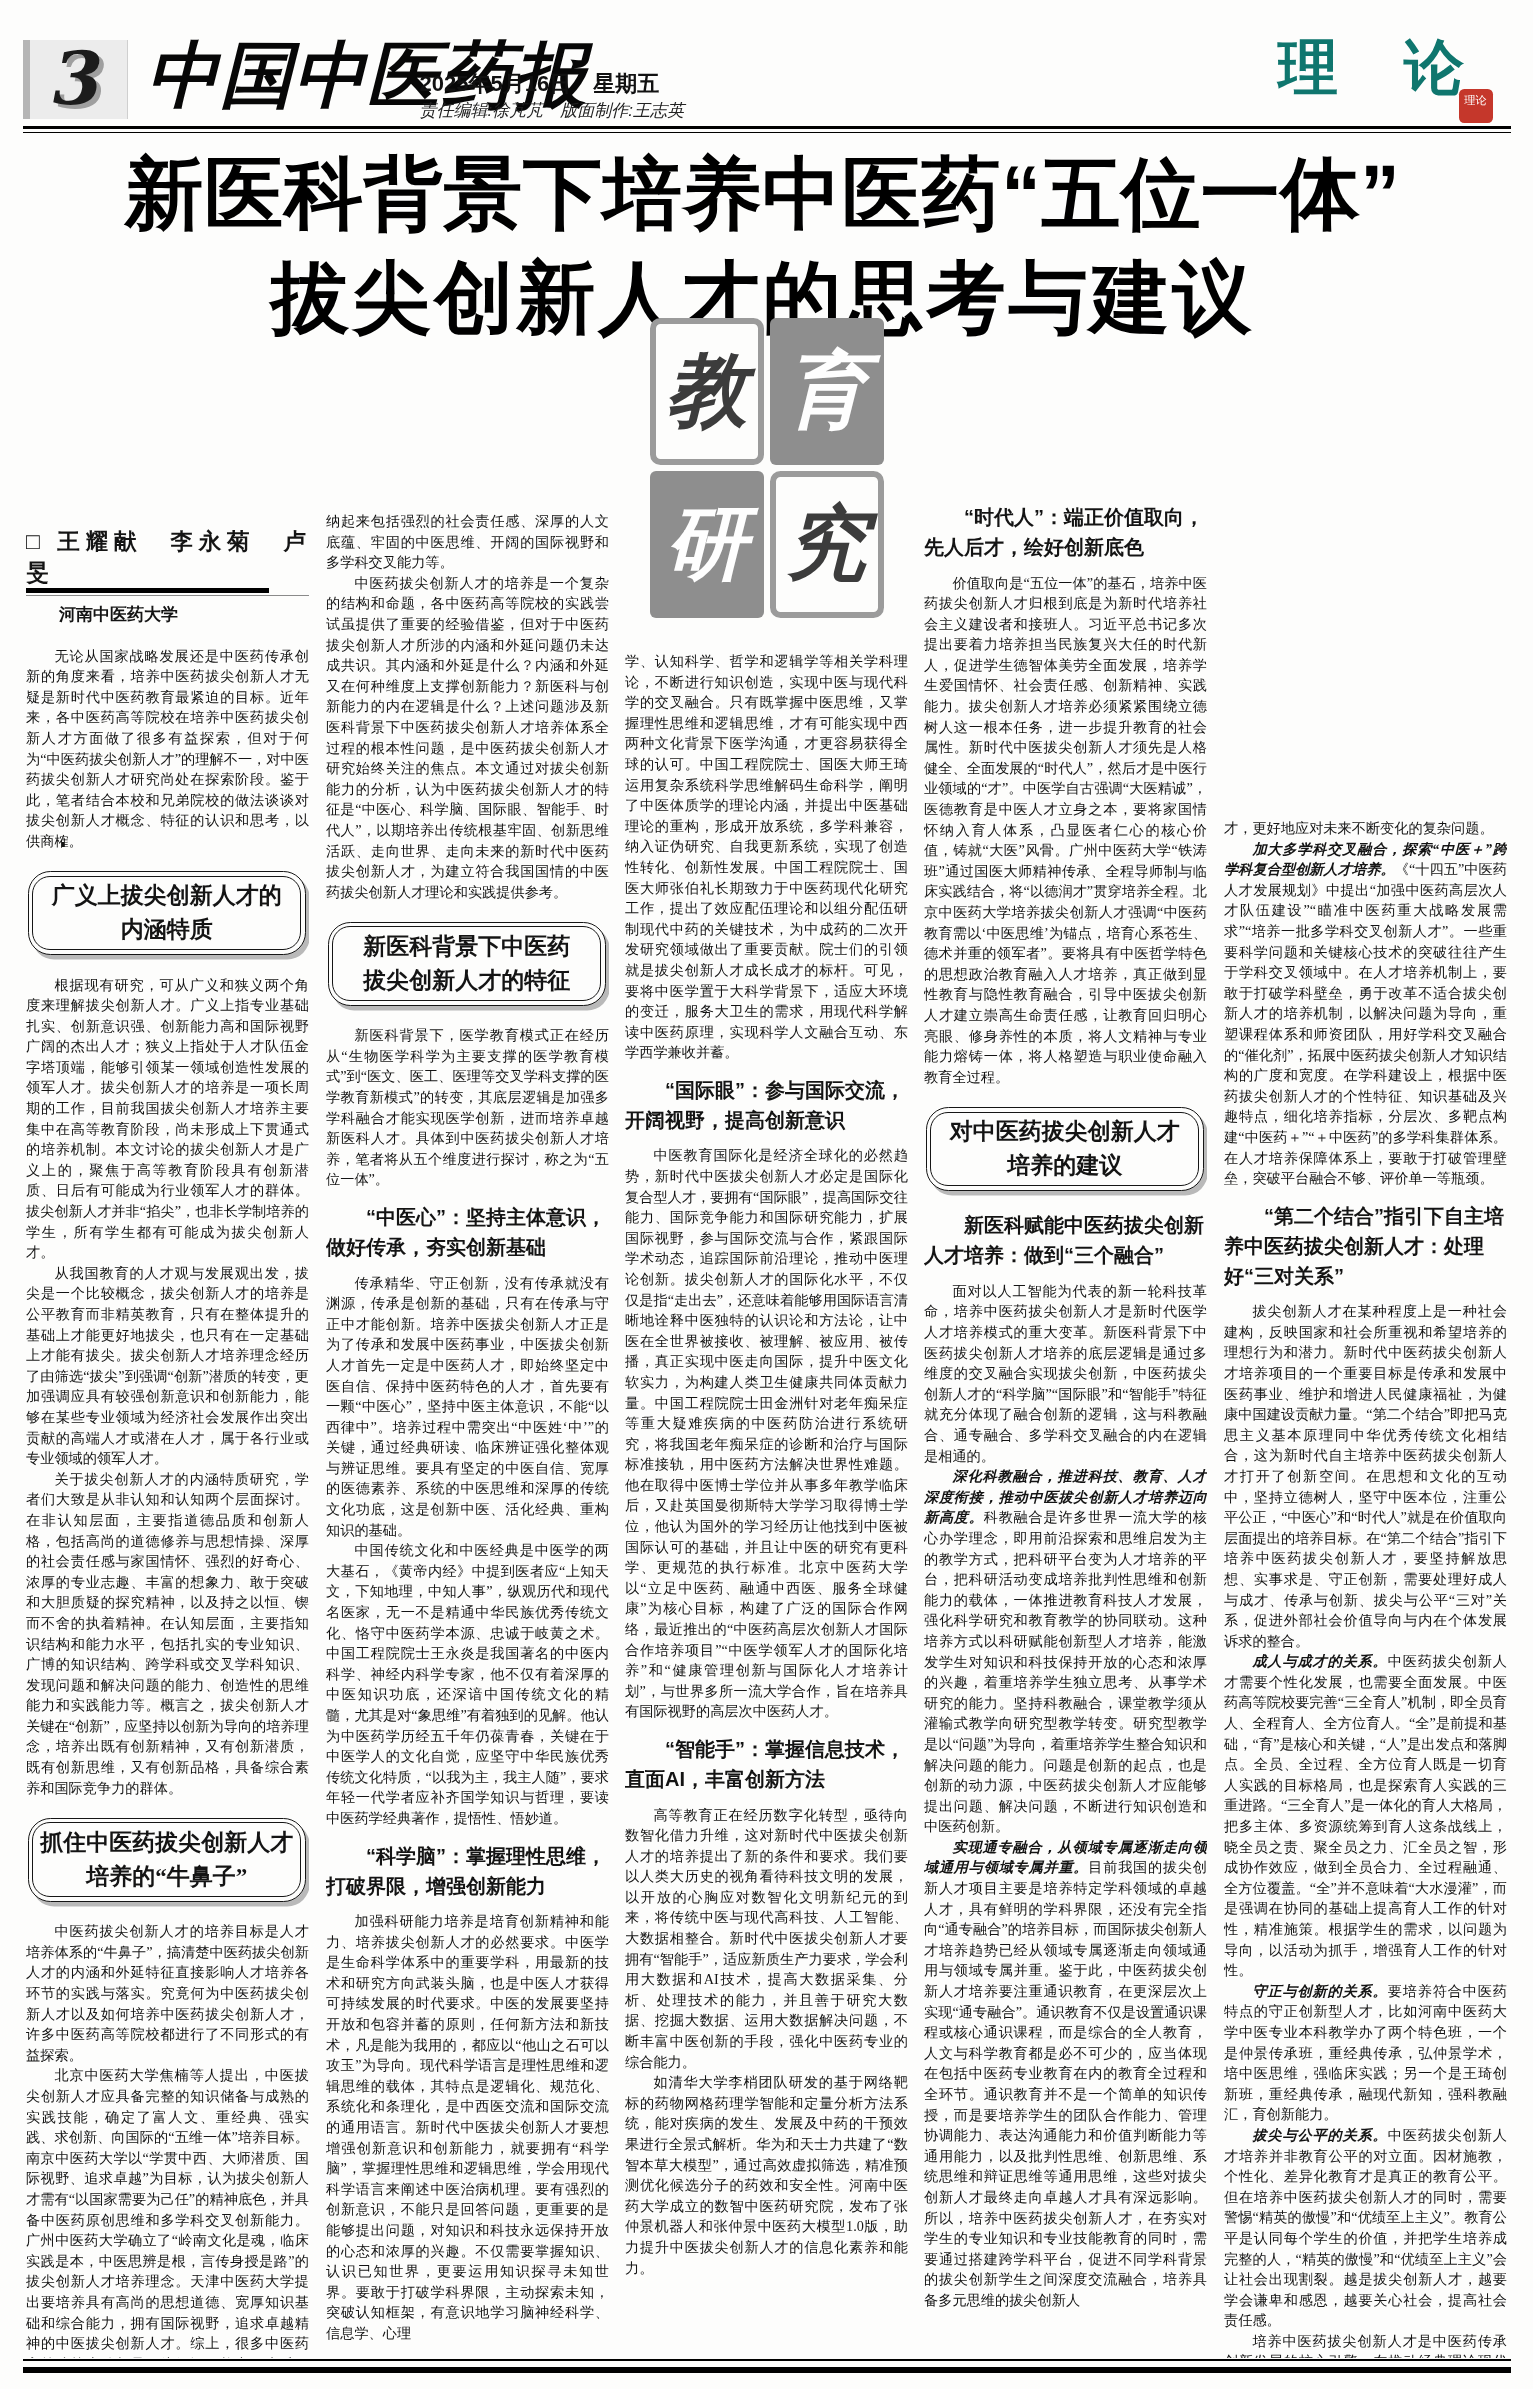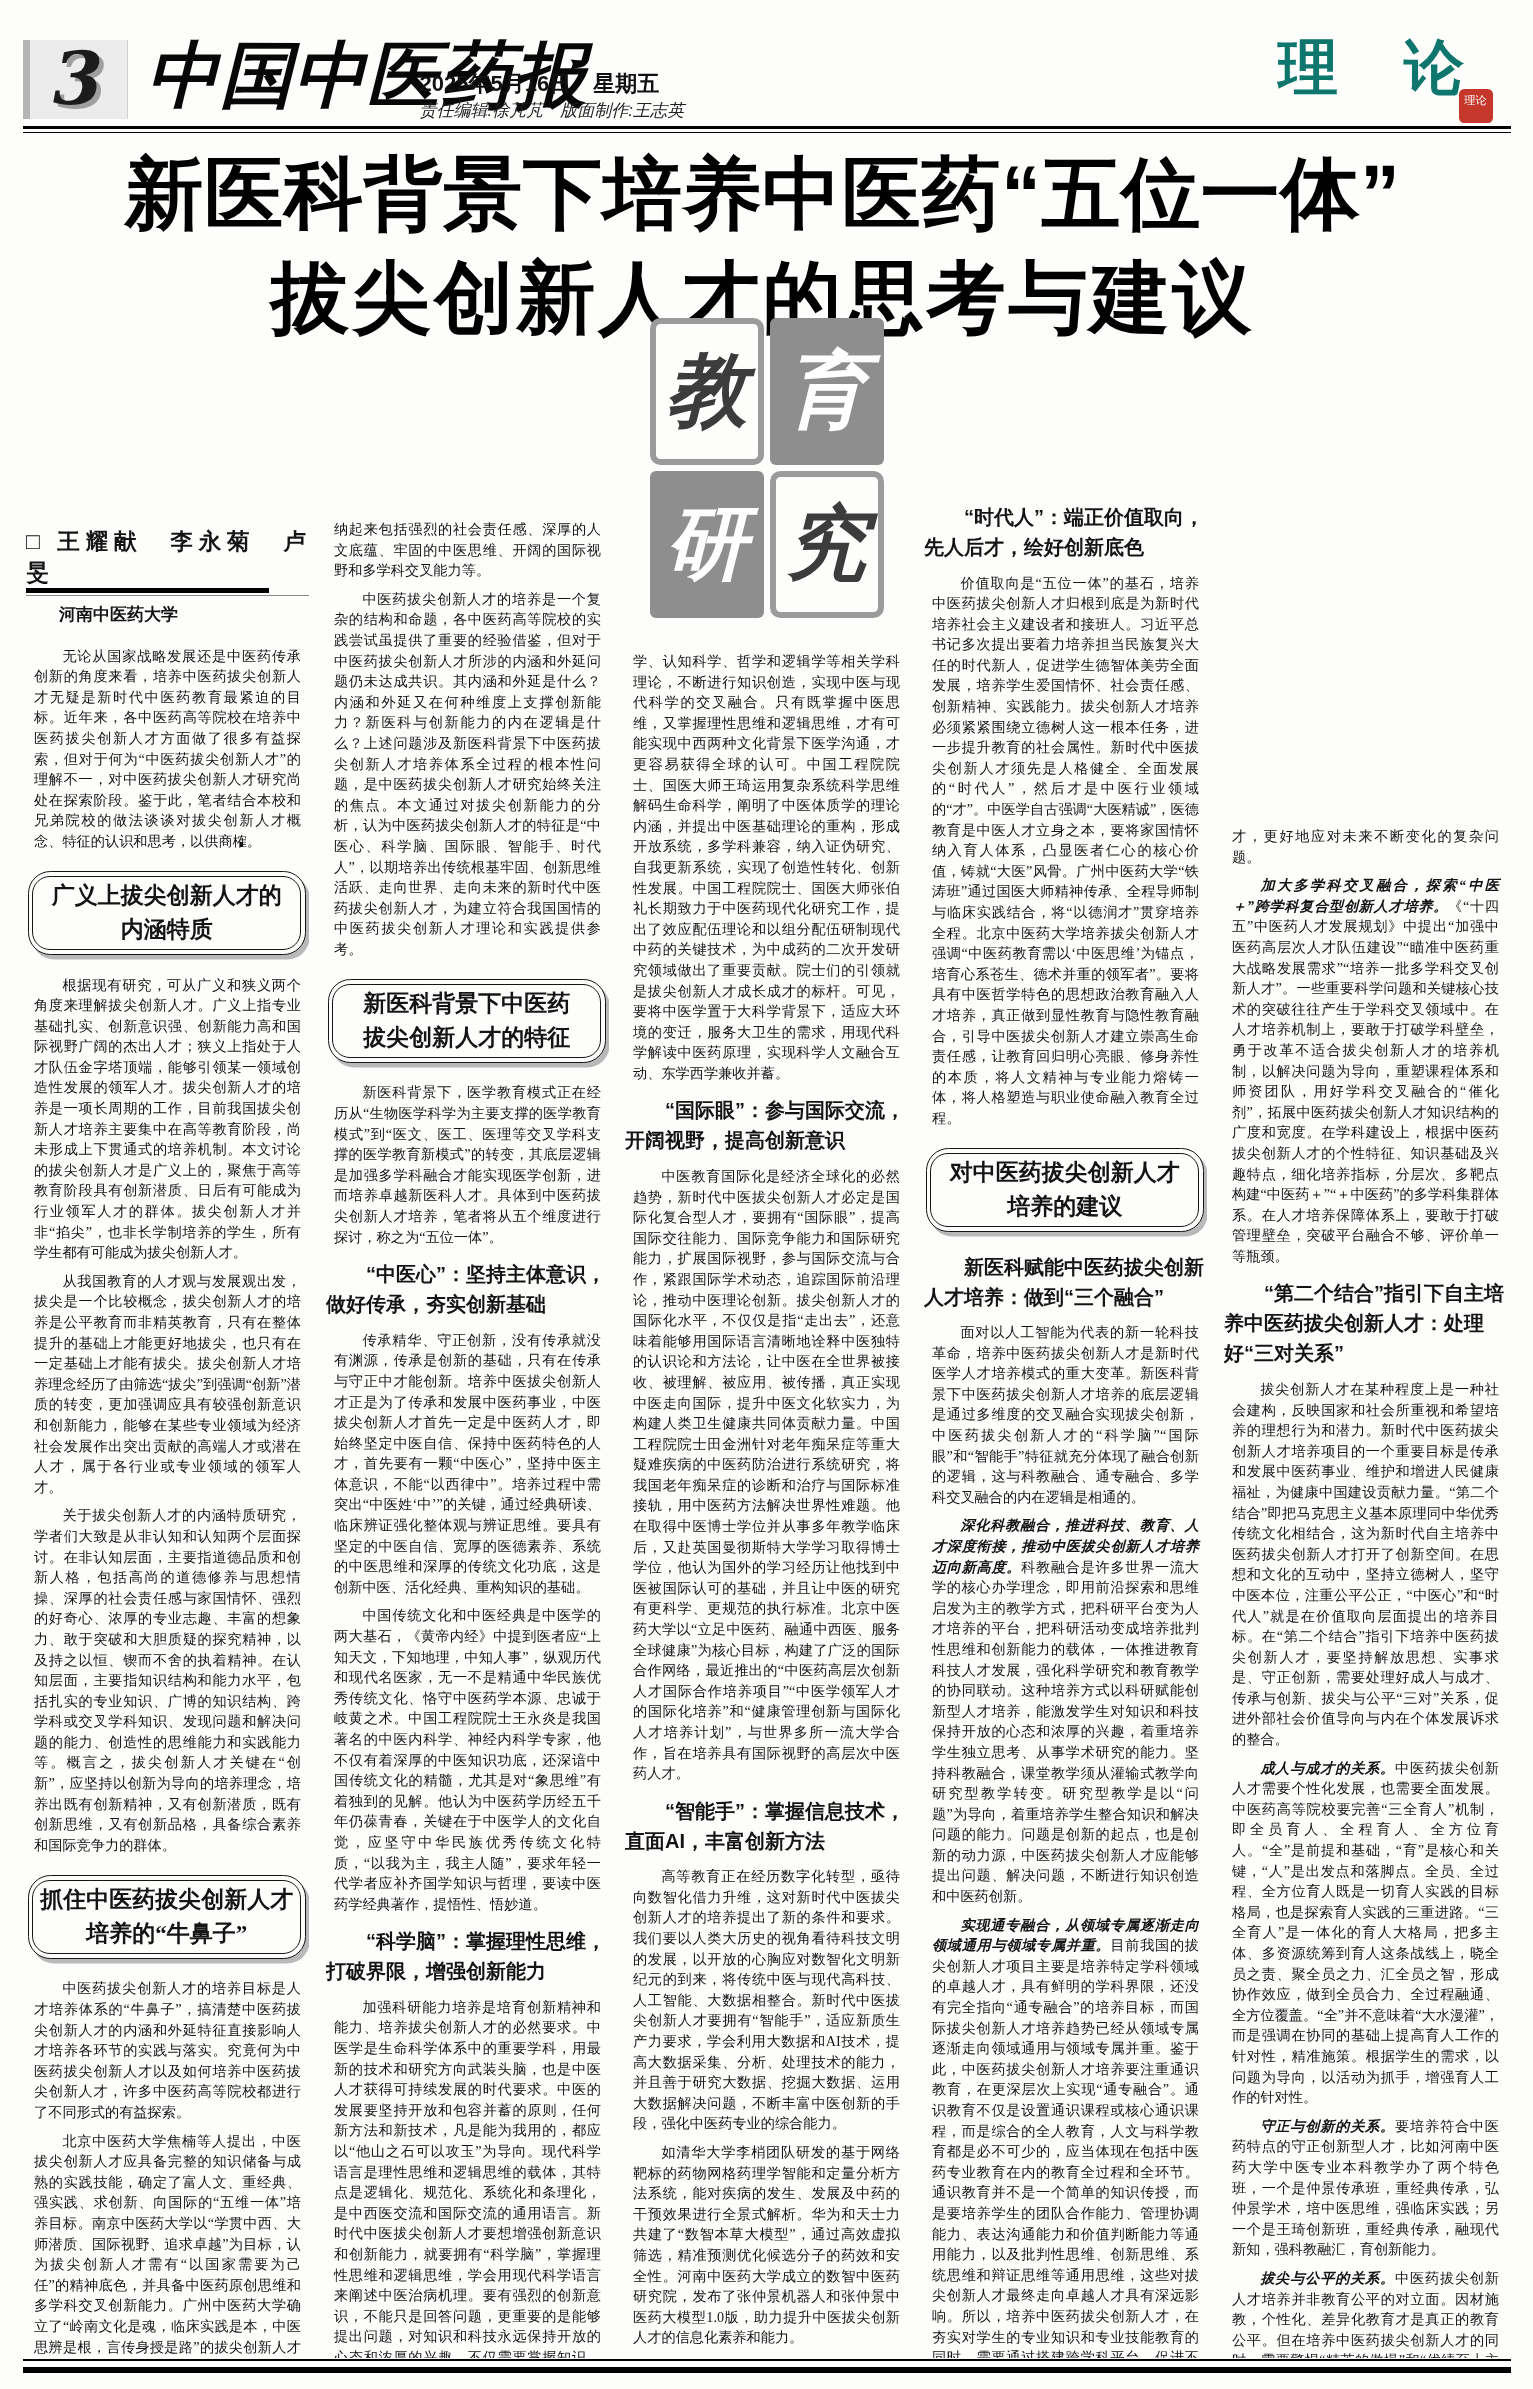--- a/index.html
+++ b/index.html
@@ -28,21 +28,21 @@
        font-weight:900;color:#000;}
   #ttl .t1{font-size:79px;line-height:103px;letter-spacing:0.7px;}
   #ttl .t2{font-size:79px;line-height:105px;letter-spacing:3px;}
   
   .col{position:absolute;width:283px;overflow:hidden;text-align:justify;}
   .c1{left:26px;top:515px;height:1843px;}
   .c2{left:326px;top:511px;height:1847px;}
   .c3{left:625px;top:318px;height:2040px;}
   .c4{left:924px;top:490px;height:1868px;}
   .c5{left:1224px;top:818px;height:1540px;}
-  .bp{font-size:14.2px;line-height:20.6px;margin:8px;text-indent:2em;}
+  .bp{font-size:14.2px;line-height:20.6px;margin:0;text-indent:2em;}
   .bp.pc{text-indent:0;}
   .ld{font-weight:bold;font-style:italic;}
   .sub{font-family:"Liberation Sans",sans-serif;font-weight:bold;font-size:20px;line-height:30px;
        margin:12px 0 10.5px 0;text-indent:2em;text-align:left;}
   .boxhead{position:relative;border:1.5px solid #151515;border-radius:22.5px;margin:19.5px 3px 19.5px 1.5px;
            padding:7px 9px;text-align:center;font-weight:bold;font-size:23px;line-height:34px;
            font-family:"Liberation Serif",serif;box-shadow:3.7px 4.5px 0 #b9b9b9;background:#fdfdfc;}
   .boxhead:after{content:"";position:absolute;left:3.7px;right:3.7px;top:3.7px;bottom:3.7px;
                  border:0.7px solid #151515;border-radius:18px;pointer-events:none;}
   

